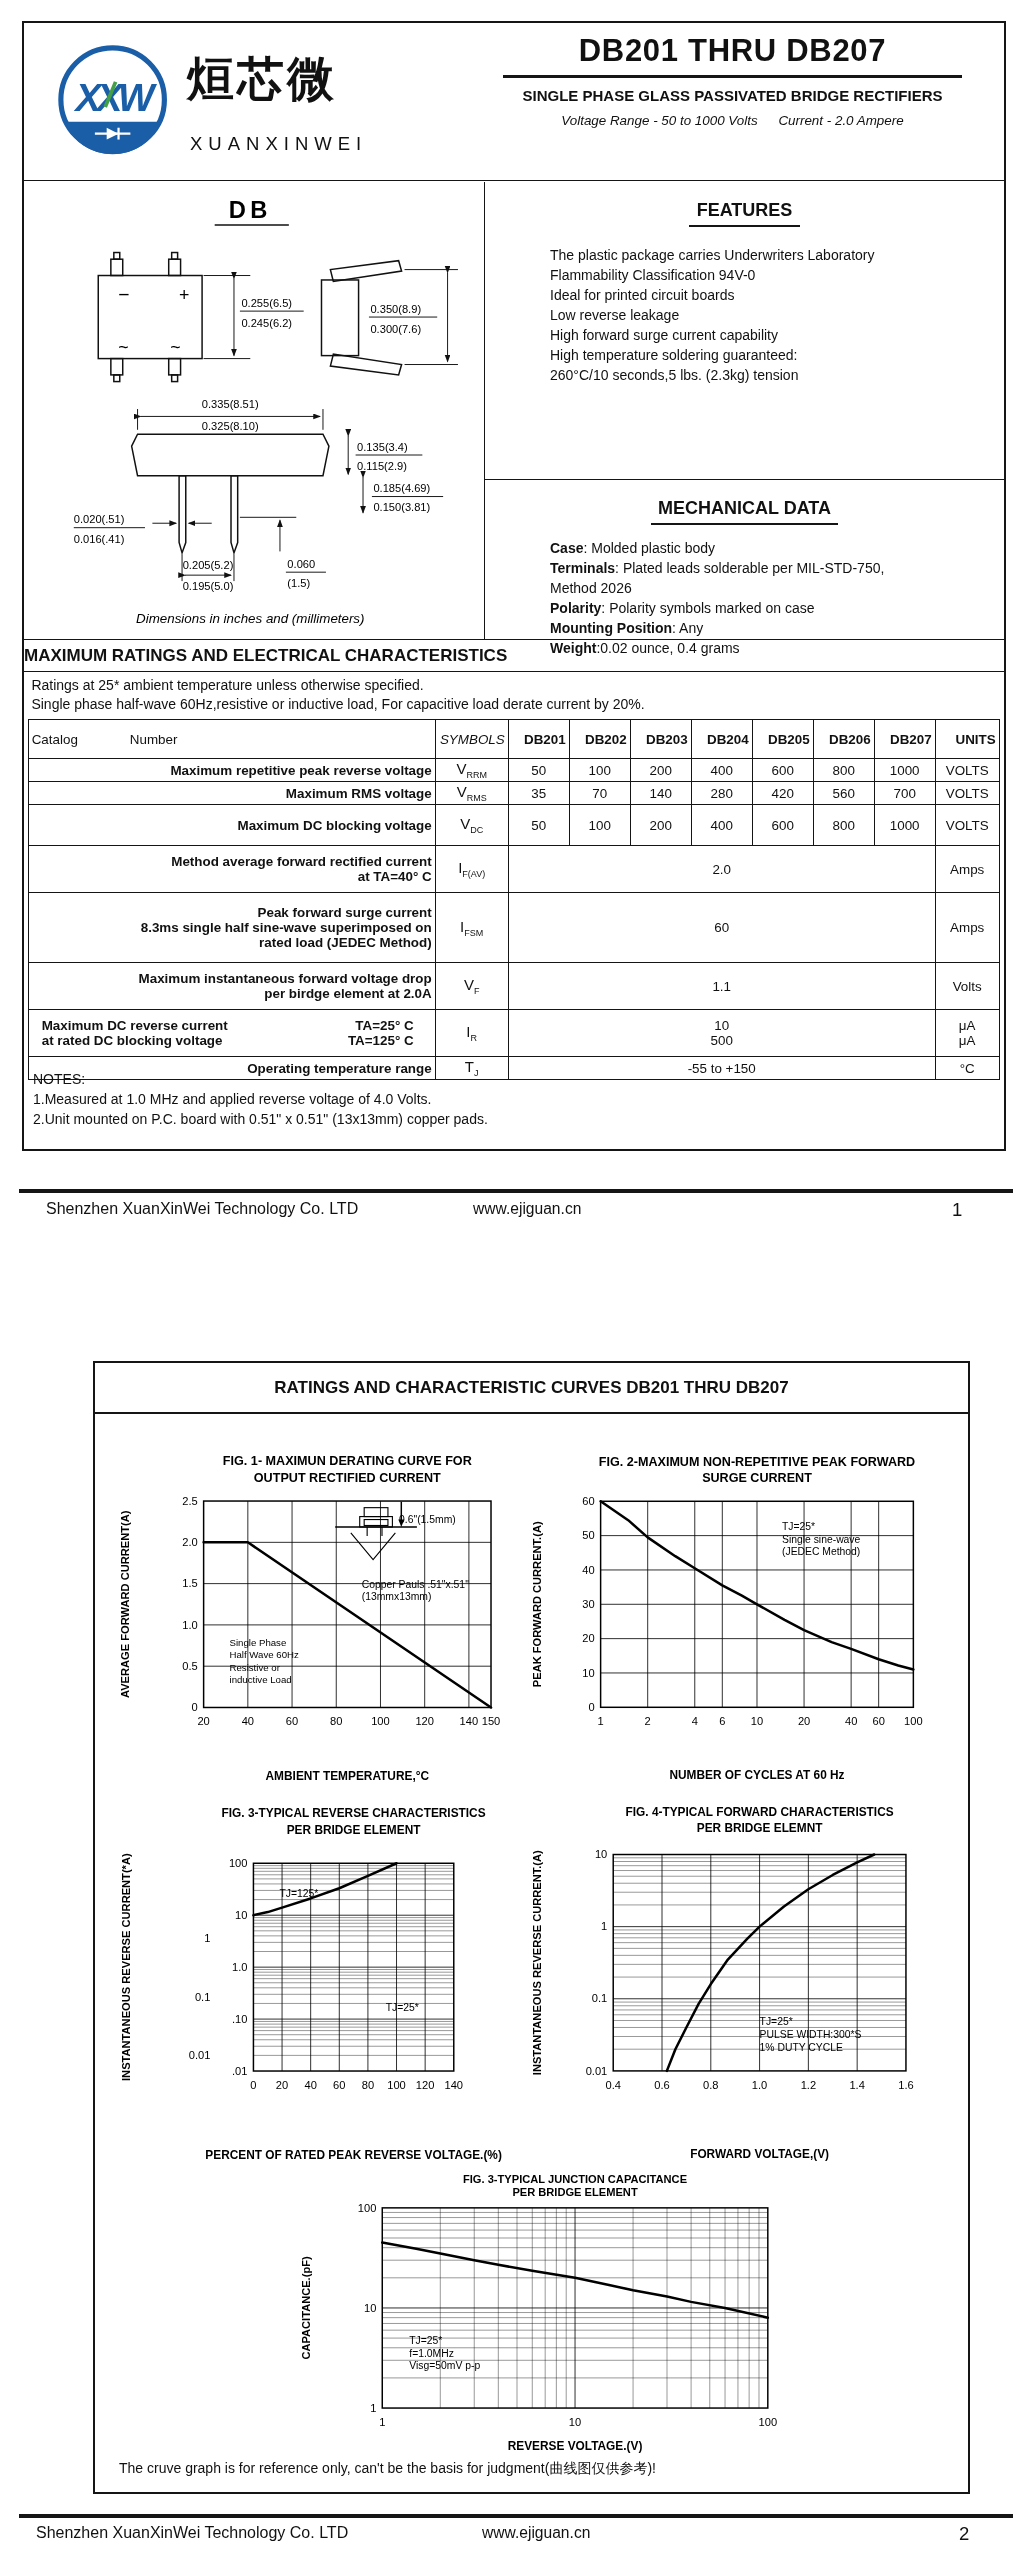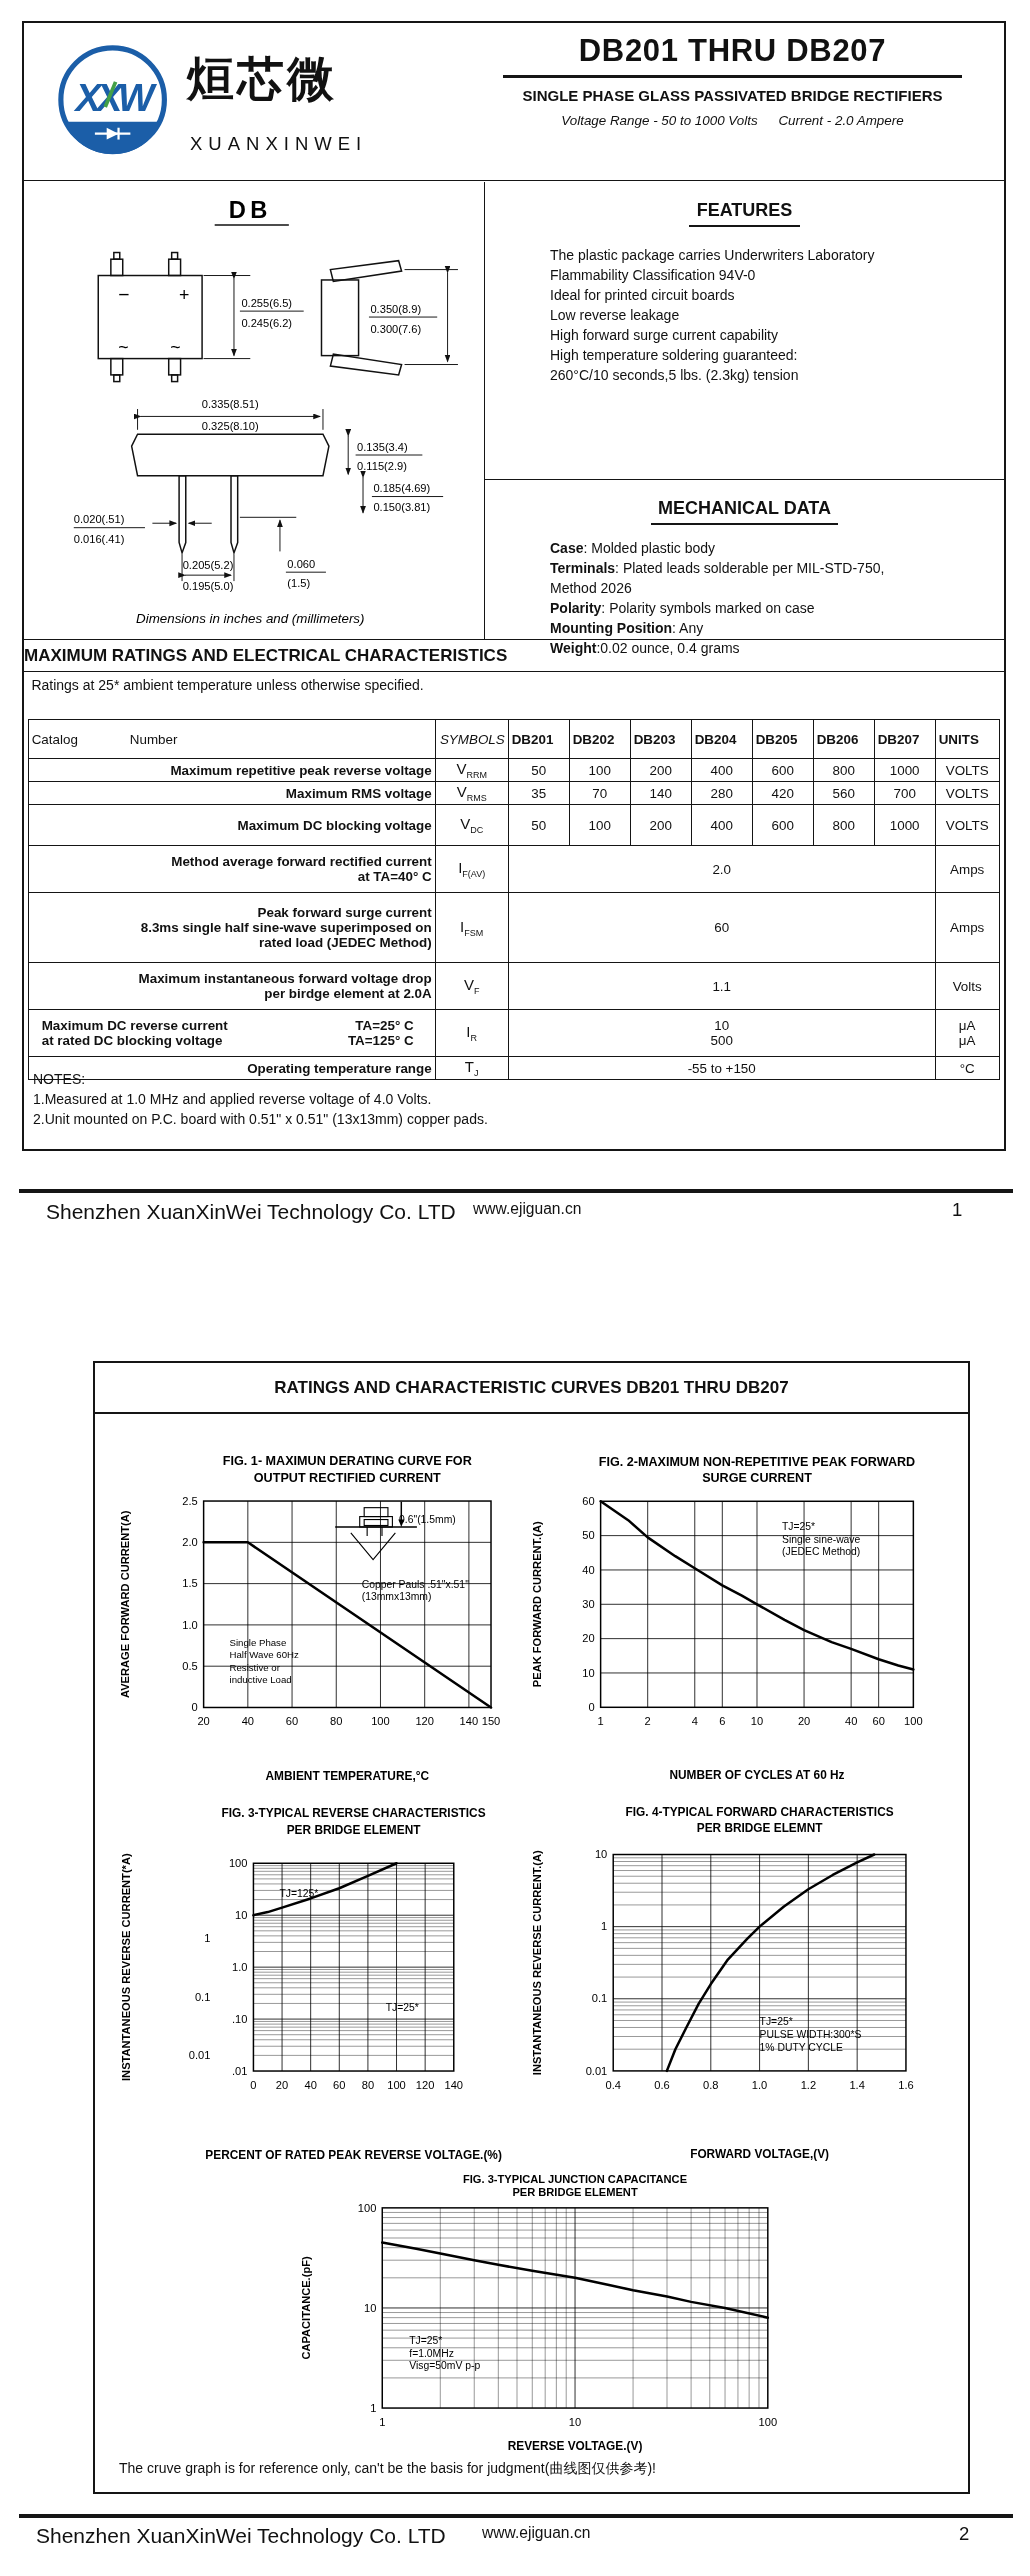--- a/index.html
+++ b/index.html
@@ -38,28 +38,28 @@
   .rnotes{position:absolute;top:653px;left:7.4px;font-size:14px;line-height:19.3px;}
   #ratings-table{position:absolute;top:696px;left:3.7px;border-collapse:collapse;table-layout:fixed;}
   #ratings-table td,#ratings-table th{border:1.5px solid #151515;font-size:13.4px;padding:0 3px;overflow:hidden;}
   #ratings-table .lbl{text-align:right;padding-left:13px;font-weight:bold;}
   #ratings-table .ctr{text-align:center;}
   .sym-i{font-style:normal;font-size:15px;}
   .sym-s{font-size:9px;}
   .hdr-cat{font-size:14px;text-align:left;padding-left:6px;font-weight:normal;}
   .hdr-cat span{margin-right:52px;}
   .hdr-sym{font-style:italic;font-size:11px;font-weight:normal;text-align:right;}
-  .hdr-dev{font-weight:bold;font-size:12.6px;text-align:left;}
+  .hdr-dev{font-weight:bold;font-size:12.6px;text-align:right;}
   .two-col{display:flex;justify-content:space-between;padding-right:18px;}
   #notes{position:absolute;top:1046px;left:9px;font-size:14px;line-height:20px;}
 
   
   .bar{position:absolute;left:18.5px;width:994px;height:3.7px;background:#151515;}
   #bar1{top:1189px;} #bar2{top:2514px;}
-  .fco{position:absolute;font-size:21px;}
+  .fco{position:absolute;font-size:16px;}
   .furl{position:absolute;font-size:15.6px;}
   .fpg{position:absolute;font-size:18.5px;}
 
   
   #p2-head{height:49px;line-height:49px;border-bottom:2.2px solid #151515;text-align:center;
     font-weight:bold;font-size:17px;}
   .chart{position:absolute;}
   #c1{left:21px;top:86px;} #c2{left:433px;top:86px;}
   #c3{left:21px;top:432px;} #c4{left:433px;top:432px;}
   #c5{left:202px;top:809px;}
@@ -224,20 +224,21 @@
             <div><b>Mounting Position</b><span>: Any</span></div>
             <div><b>Weight</b><span>:0.02 ounce, 0.4 grams</span></div>
           </div>
         </div>
       </div>
     </div>
 
     <div id="band">MAXIMUM RATINGS AND ELECTRICAL CHARACTERISTICS</div>
     <div class="rnotes">
       <div>Ratings at 25* ambient temperature unless otherwise specified.</div>
+      <div>Single phase half-wave 60Hz,resistive or inductive load, For capacitive load derate current by 20%.</div>
     </div>
 
     <table id="ratings-table">
       <colgroup>
         <col style="width:407px">
           <col style="width:73px">
         <col style="width:61px">
           <col style="width:61px">
           <col style="width:61px">
           <col style="width:61px">

